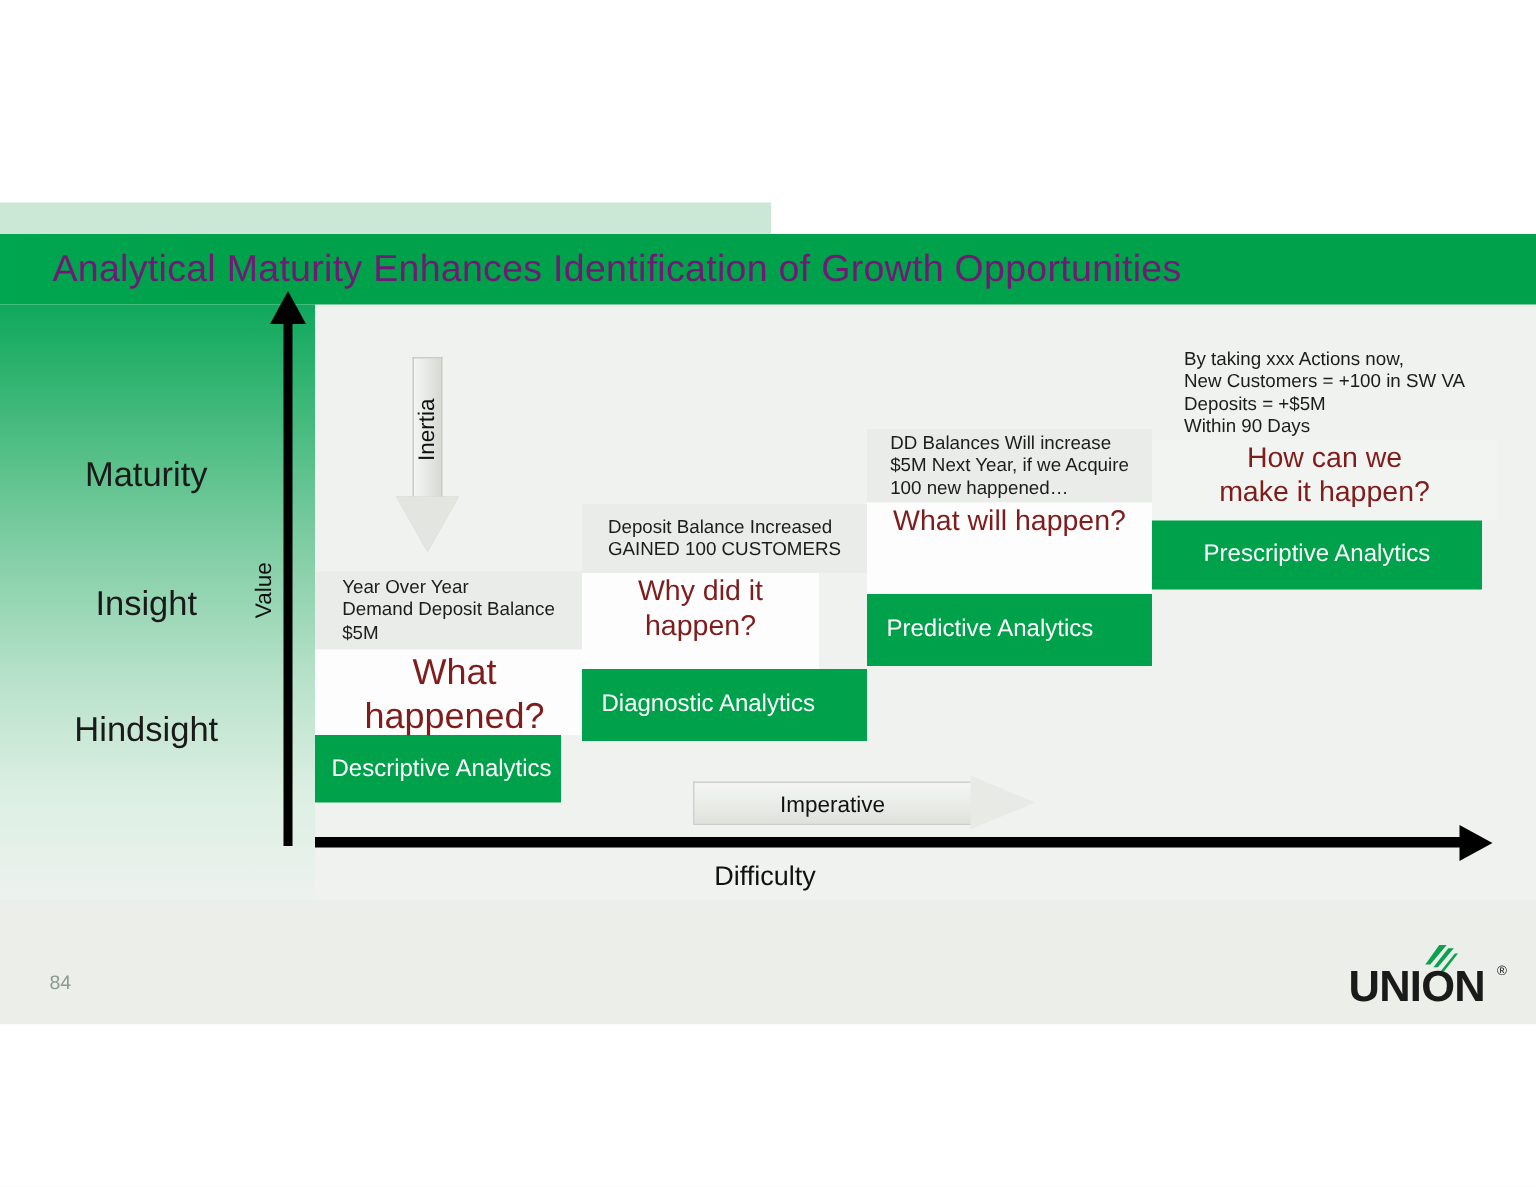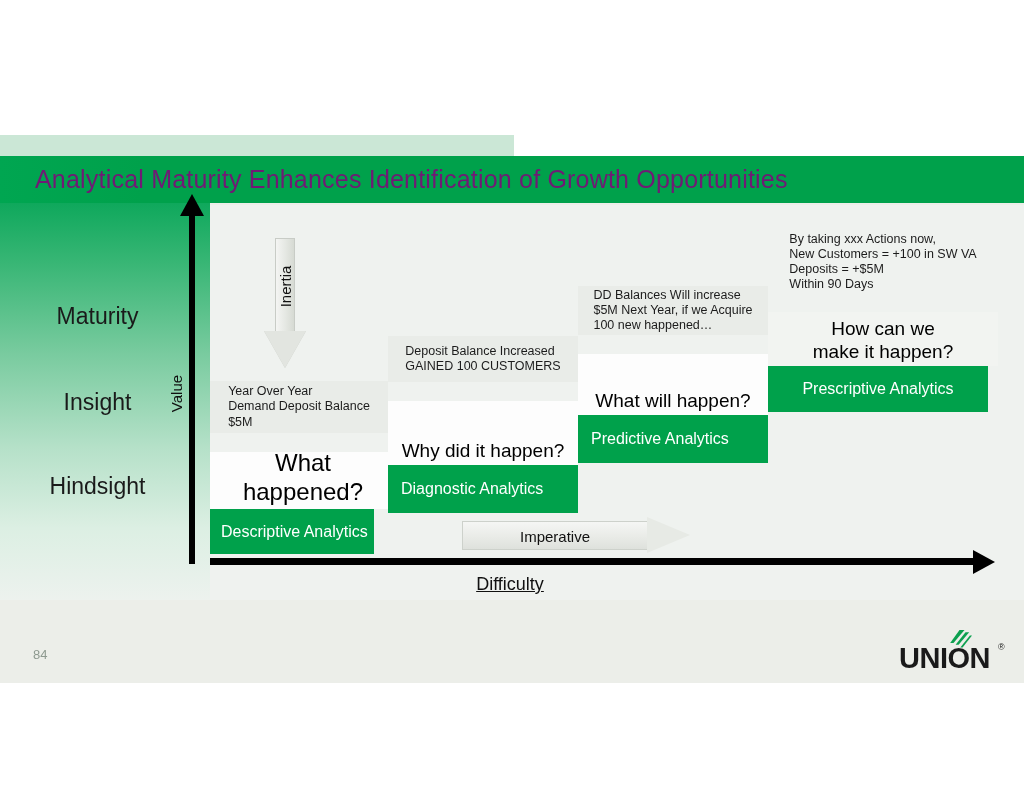--- a/index.html
+++ b/index.html
@@ -67,54 +67,54 @@
     border-bottom:22px solid #000;
   }
   .x-axis{position:absolute;left:210px;top:558px;width:765px;height:7px;background:#000;}
   .x-head{
     position:absolute;left:973px;top:550px;width:0;height:0;
     border-top:12px solid transparent;border-bottom:12px solid transparent;
     border-left:22px solid #000;
   }
   .x-axis-title{
     position:absolute;left:430px;top:574px;width:160px;text-align:center;
-    font-size:18px;color:#111;text-decoration:underline;
+    font-size:18px;color:#111;
   }
 
   
   .col{position:absolute;}
   .cap{
     background:#e9ece8;color:#1c1c1c;
     display:flex;align-items:center;justify-content:center;
     line-height:1.22;
     font-size:12.5px;
     box-sizing:border-box;padding:2px 6px;
   }
   .q{
-    background:#fdfdfd;color:#000000;
-    display:flex;align-items:flex-end;justify-content:center;
+    background:#fdfdfd;color:#7f1d1d;
+    display:flex;align-items:flex-start;justify-content:center;
     text-align:center;line-height:1.2;
-    box-sizing:border-box;padding:2px 6px;margin-top:19px;
+    box-sizing:border-box;padding:2px 6px;
   }
   .lbl{
     background:#00a14b;color:#ffffff;
     display:flex;align-items:center;
     box-sizing:border-box;
     font-size:16px;line-height:1.2;
   }
 
   
   #col1{left:210px;top:381px;width:178px;}
   #col1 .cap{height:52px;width:178px;}
   #col1 .q{height:57px;width:178px;font-size:24px;justify-content:flex-start;padding-left:14px;}
   #col1 .lbl{height:45px;width:164px;padding-left:11px;}
 
   #col2{left:388px;top:336px;width:190px;}
   #col2 .cap{height:46px;width:190px;}
-  #col2 .q{height:64px;width:190px;font-size:19px;}
+  #col2 .q{height:64px;width:158px;font-size:19px;}
   #col2 .lbl{height:48px;width:190px;padding-left:13px;}
 
   #col3{left:578px;top:286px;width:190px;}
   #col3 .cap{height:49px;width:190px;}
   #col3 .q{height:61px;width:190px;font-size:19px;}
   #col3 .lbl{height:48px;width:190px;padding-left:13px;}
 
   #col4{left:768px;top:231px;width:230px;}
   #col4 .cap{height:62px;width:230px;background:transparent;}
   #col4 .q{height:54px;width:230px;font-size:19px;background:#f2f4f1;}

